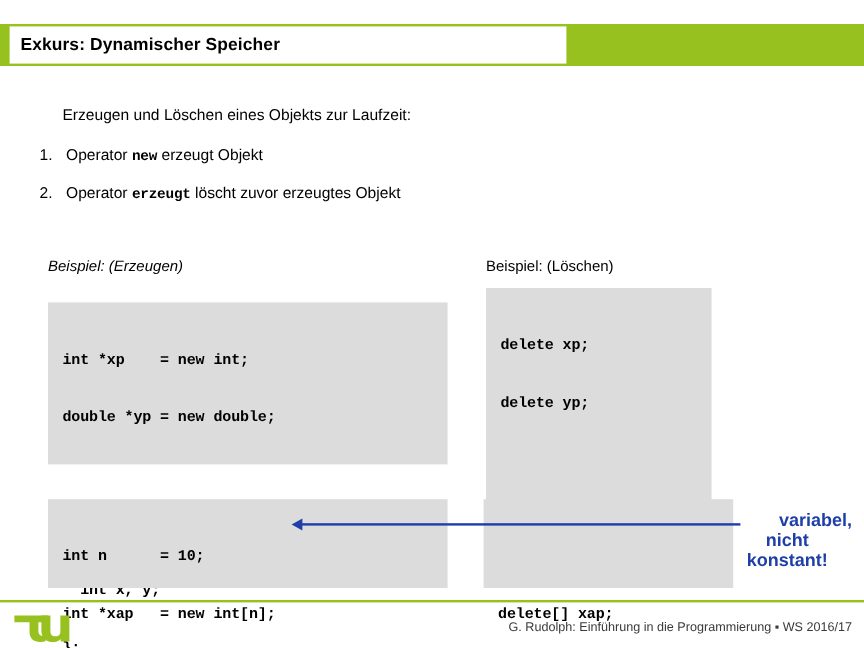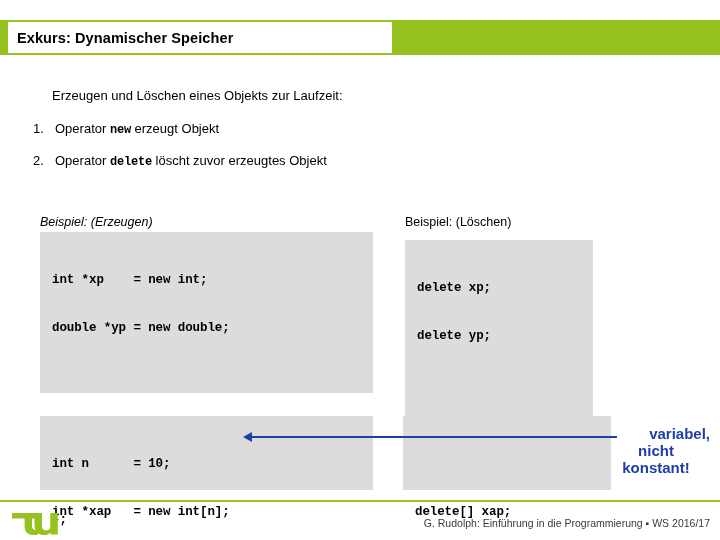--- a/index.html
+++ b/index.html
@@ -12,21 +12,21 @@
     overflow:hidden;
   }
   .slide{position:absolute;inset:0;}
 
   
   .header-bar{
     position:absolute;left:0;top:20px;width:720px;height:35px;
     background:#96c11e;
   }
   .header-title-box{
-    position:absolute;left:8px;top:22px;width:384px;height:31px;
+    position:absolute;left:8px;top:22px;width:464px;height:31px;
     background:#ffffff;
     display:flex;align-items:center;
   }
   .header-title{
     font-size:14.5px;font-weight:bold;color:#000000;
     padding-left:9px;letter-spacing:0.1px;white-space:nowrap;
   }
   .header-chapter{
     position:absolute;left:479px;top:22px;height:31px;
     display:flex;align-items:center;
@@ -63,21 +63,21 @@
     background:#dcdcdc;
     font-family:"Liberation Mono","DejaVu Sans Mono",monospace;
     font-size:12.5px;font-weight:bold;
     color:#000;
     line-height:16px;
     white-space:pre;
     letter-spacing:-0.1px;
     padding:8px 0 8px 0;
     box-sizing:border-box;
   }
-  .cb-left-top{left:40px;top:232px;width:333px;height:161px;}
+  .cb-left-top{left:40px;top:252px;width:333px;height:135px;}
   .cb-left-bot{left:40px;top:416px;width:333px;height:74px;}
   .cb-right-top{left:405px;top:240px;width:188px;height:202px;}
   .cb-right-bot{left:403px;top:416px;width:208px;height:74px;}
   .code-line{padding-left:12px;height:16px;}
   .code-line.blank{}
 
   
   .arrow-line{
     position:absolute;left:250px;top:436px;width:367px;height:2px;
     background:#1f3fa8;
@@ -128,21 +128,21 @@
   <div class="header-title-box">
     <span class="header-title">Exkurs: Dynamischer Speicher</span>
   </div>
 
   <div class="intro">Erzeugen und Löschen eines Objekts zur Laufzeit:</div>
 
   <div class="list-item li1">
     <span class="list-num">1.</span><span>Operator </span><span class="mono">new</span><span> erzeugt Objekt</span>
   </div>
   <div class="list-item li2">
-    <span class="list-num">2.</span><span>Operator </span><span class="mono">delete</span><span> löscht zuvor erzeugtes Objekt</span>
+    <span class="list-num">2.</span><span>Operator </span><span class="mono">erzeugt</span><span> löscht zuvor erzeugtes Objekt</span>
   </div>
 
   <div class="caption cap-left">Beispiel: (Erzeugen)</div>
   <div class="caption cap-right">Beispiel: (Löschen)</div>
 
   <div class="code-block cb-left-top">
     <div class="code-line">int *xp    = new int;</div>
     <div class="code-line">double *yp = new double;</div>
     <div class="code-line blank"></div>
     <div class="code-line">struct PunktT {</div>

